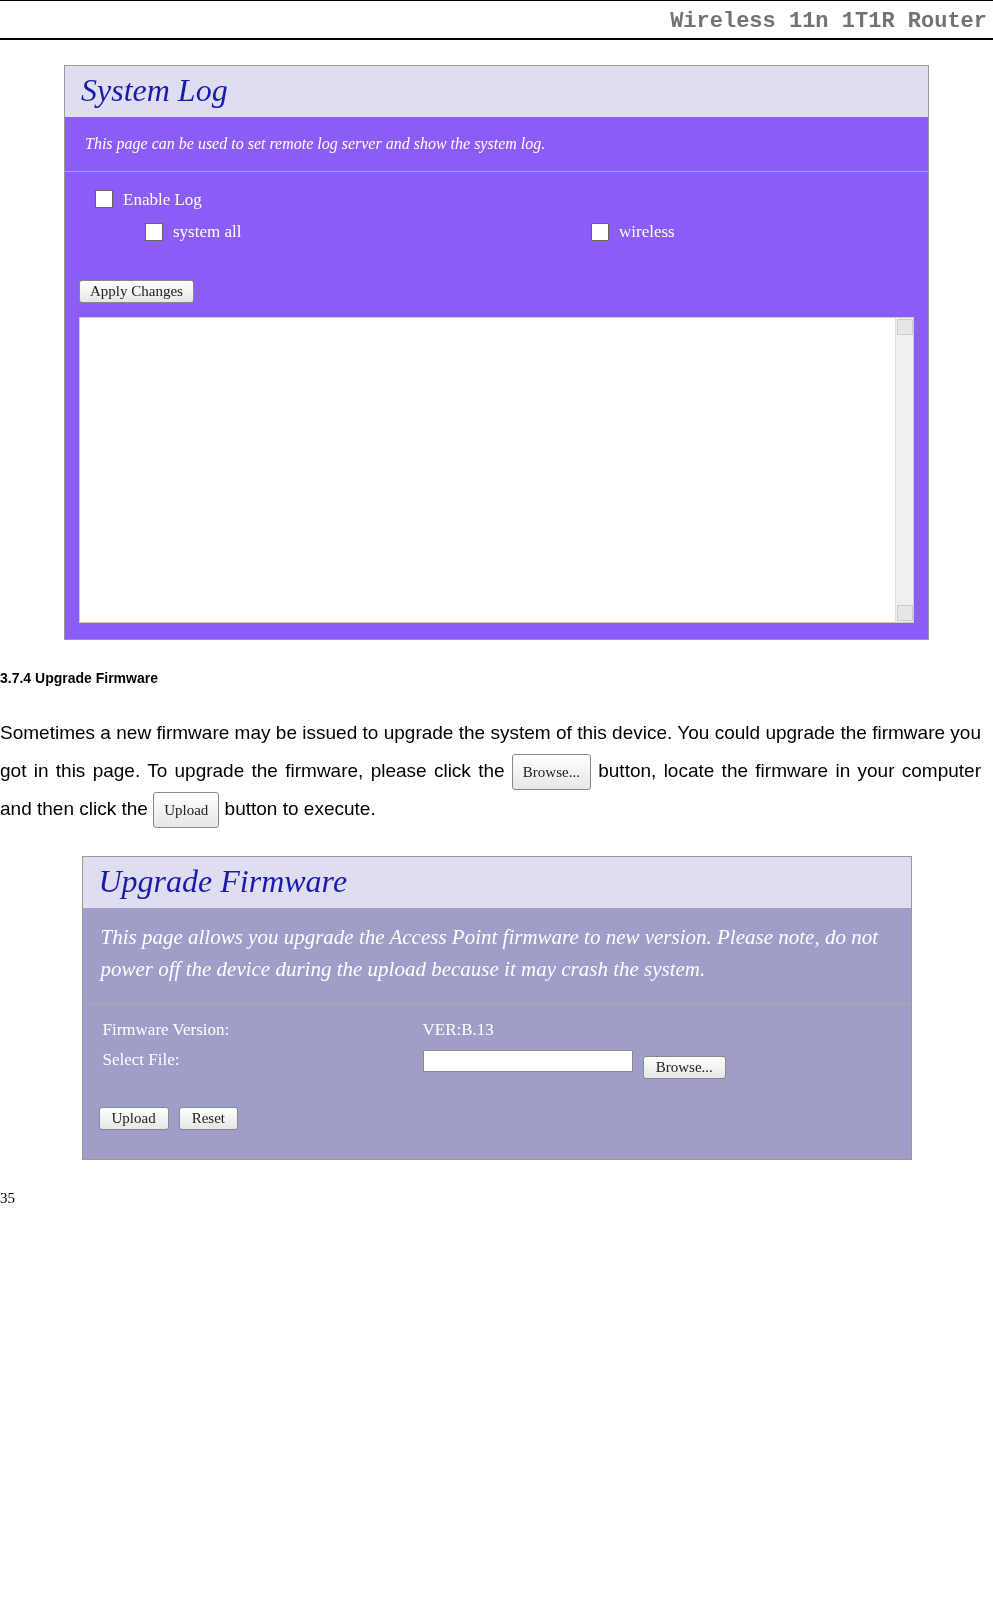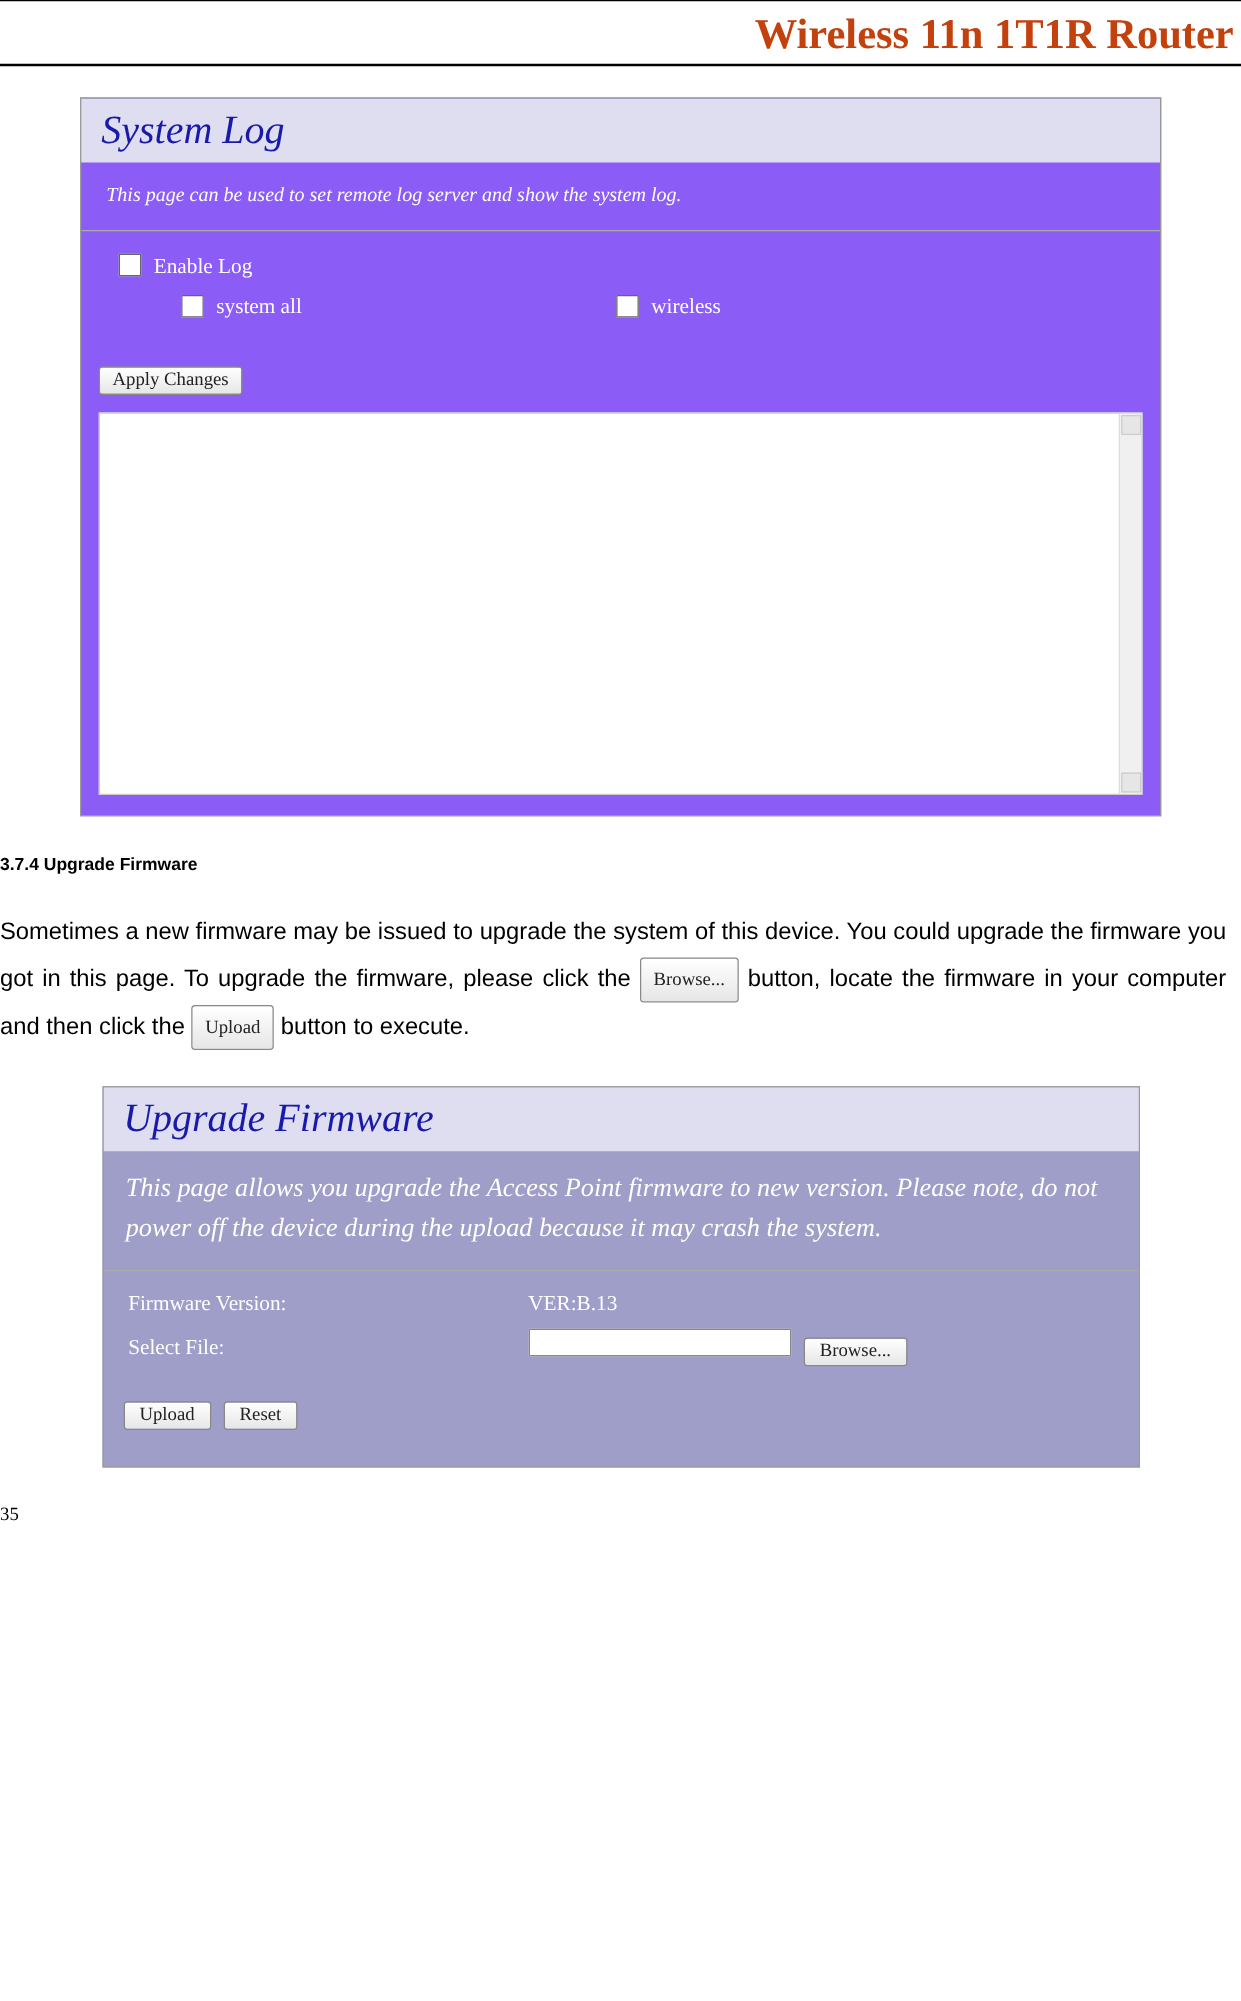--- a/index.html
+++ b/index.html
@@ -10,24 +10,24 @@
       color: #000;
     }
     .page-header {
       text-align: right;
       padding: 8px 6px 4px 0;
       border-bottom: 2px solid #000;
       border-top: 1px solid #000;
       margin-bottom: 6px;
     }
     .page-header-title {
-      font-family: Liberation Serif, serif;
+      font-family: Liberation Mono, monospace;
       font-weight: bold;
-      font-size: 34px;
-      color: #c2410c;
+      font-size: 22px;
+      color: #737373;
     }
     .screenshot {
       margin: 25px auto 30px auto;
       width: 865px;
       background: #8b5cf6;
       border: 1px solid #999;
       font-family: "Times New Roman", serif;
       color: #fff;
     }
     .screenshot-header {
@@ -57,21 +57,21 @@
     .syslog-row2 {
       display: flex;
       padding-left: 50px;
       margin-bottom: 24px;
     }
     .syslog-row2 .opt {
       display: flex;
       align-items: center;
     }
     .syslog-row2 .opt:first-child {
-      width: 348px;
+      width: 446px;
     }
     .chk {
       width: 18px;
       height: 18px;
       background: #fff;
       border: 1px solid #666;
       display: inline-block;
       margin-right: 10px;
     }
     .apply-btn {
@@ -155,21 +155,21 @@
       padding: 14px 18px 18px 18px;
       border-bottom: 1px solid #aaa;
       line-height: 1.5;
     }
     .fw-rows {
       padding: 16px 20px 8px 20px;
       font-size: 17px;
     }
     .fw-row {
       display: flex;
-      align-items: center;
+      align-items: flex-start;
       margin-bottom: 10px;
     }
     .fw-label {
       width: 320px;
     }
     .fw-val {
       flex: 1;
     }
     .file-input {
       width: 210px;

